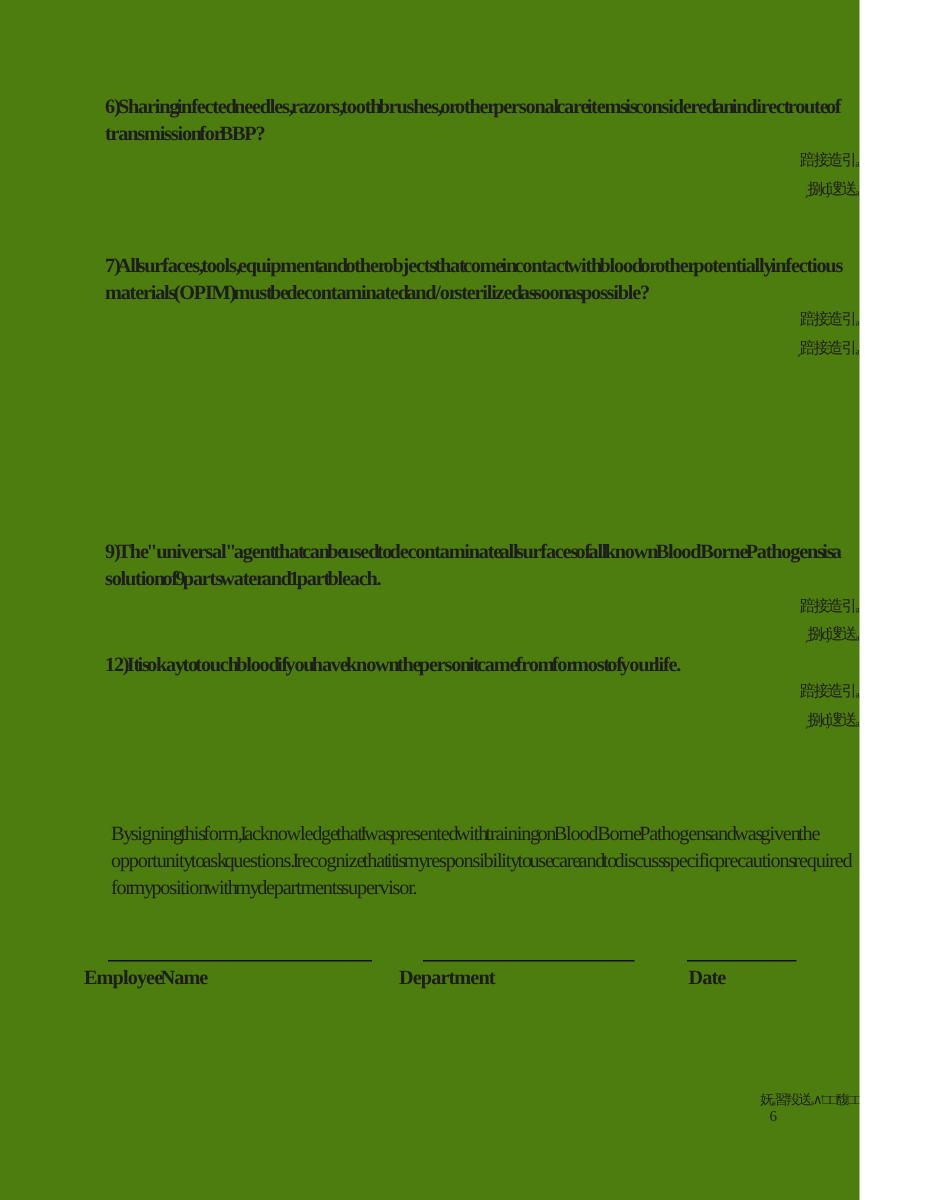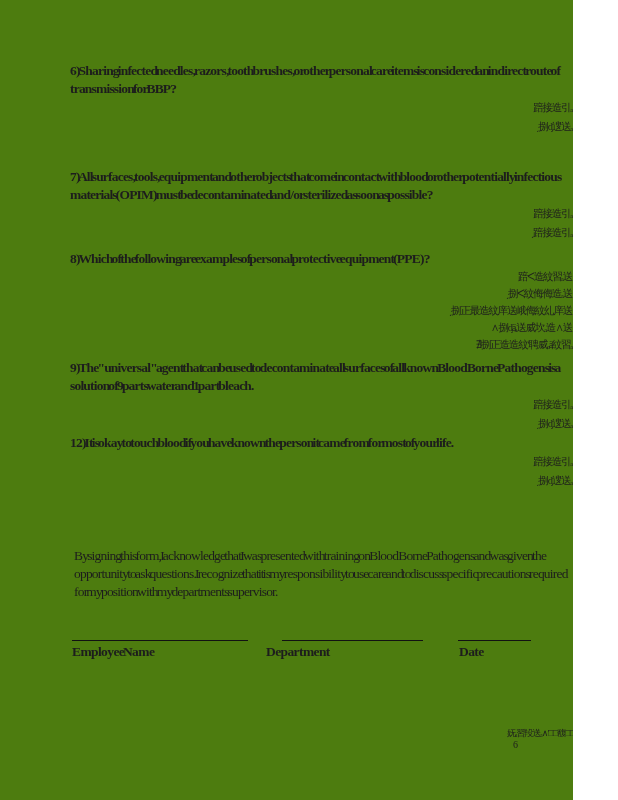--- a/index.html
+++ b/index.html
@@ -49,21 +49,21 @@
   .sig-label{
     position:absolute;
     top:643px;
     margin:0;
     font-weight:bold;
     font-size:13.5px;
     line-height:18px;
     letter-spacing:-0.6px;
     word-spacing:-4px;
   }
-  .sig-label.emp{left:72px;text-align:center;}
+  .sig-label.emp{left:56px;text-align:center;}
   .sig-label.dept{left:266px;}
   .sig-label.date{left:459px;}
   .footer{
     position:absolute;
     left:448px;top:727px;width:135px;
     font-size:9px;
     line-height:12px;
     letter-spacing:-1px;
   }
   .footer-garble{margin:0;text-align:right;}
@@ -79,28 +79,20 @@
     <p class="opt">踣接造引ₐ</p>
     <p class="opt">͵捌ᶁ遚送ₐ</p>
   </section>
 
   <section class="block" style="top:168px;">
     <p class="qtext">7) All surfaces, tools, equipment and other objects that come in contact with blood or other potentially infectious materials (OPIM) must be decontaminated and/or sterilized as soon as possible?</p>
     <p class="opt">踣接造引ₐ</p>
     <p class="opt">͵踣接造引ₐ</p>
   </section>
 
-  <section class="block" style="top:250px;">
-    <p class="qtext">8) Which of the following are examples of personal protective equipment (PPE)?</p>
-    <p class="opt tight">踣ᐸ造紋習 ₐ送</p>
-    <p class="opt tight">͵捌ᐸ紋侮侮造ₐ送</p>
-    <p class="opt tight">͵捌正最造紋庠送峨侮紋乣庠送</p>
-    <p class="opt tight">∧捌ᶁä ₐ送威坎ₐ造∧送</p>
-    <p class="opt tight">∄捌正造造紋ʹ聘威ₐä 紋習ₐ</p>
-  </section>
 
   <section class="block" style="top:359px;">
     <p class="qtext">9) The "universal" agent that can be used to decontaminate all surfaces of all known BloodBorne Pathogens is a solution of 9 parts water and 1 part bleach.</p>
     <p class="opt">踣接造引ₐ</p>
     <p class="opt">͵捌ᶁ遚送ₐ</p>
   </section>
 
   <section class="block" style="top:434px;">
     <p class="qtext">12) It is okay to touch blood if you have known the person it came from for most of your life.</p>
     <p class="opt">踣接造引ₐ</p>

